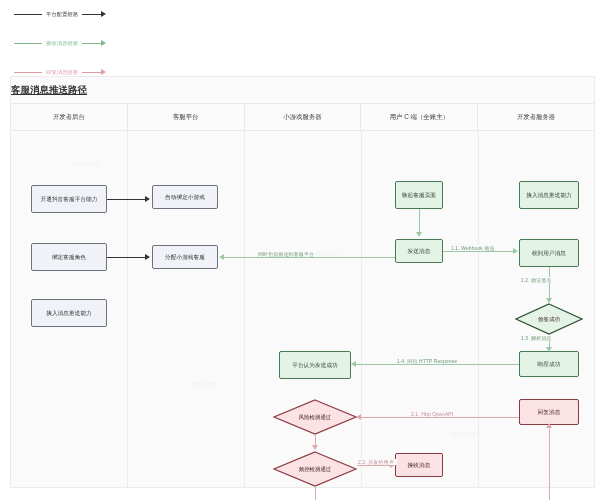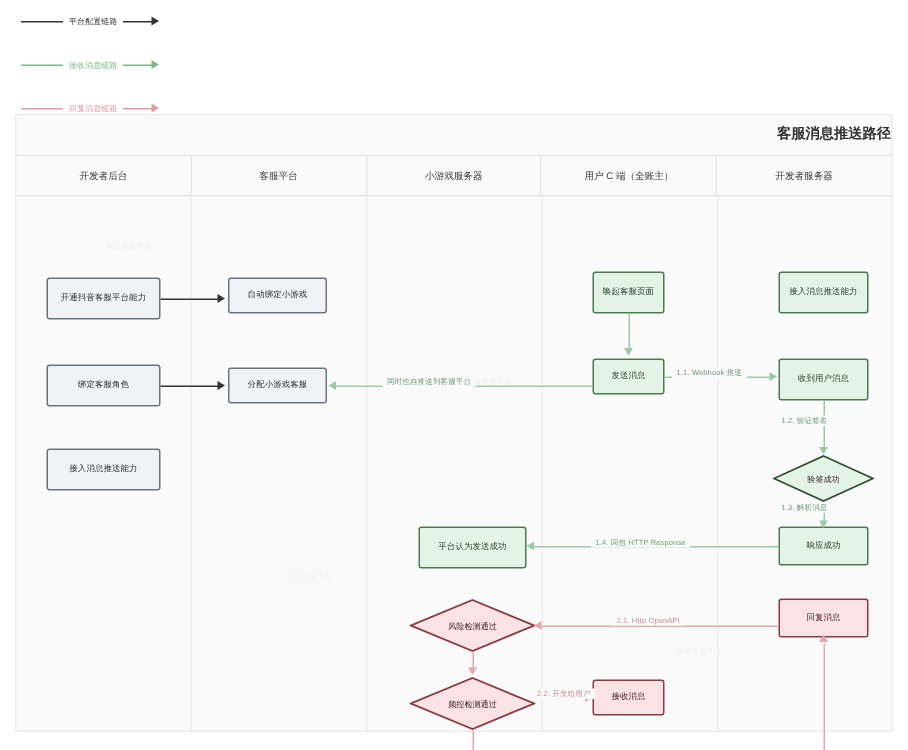--- a/index.html
+++ b/index.html
@@ -18,22 +18,22 @@
   .legend-line{position:relative;width:28px;height:1px;flex:0 0 28px;}
   .legend-text{font-size:5.2px;margin:0 4px;white-space:nowrap;letter-spacing:.2px;}
   .legend-arrowwrap{position:relative;width:26px;height:7px;flex:0 0 26px;}
   .legend-arrowwrap .bar{position:absolute;left:0;top:3px;width:20px;height:1px;}
   .legend-arrowwrap .head{position:absolute;left:19px;top:0px;width:0;height:0;
     border-top:3.5px solid transparent;border-bottom:3.5px solid transparent;}
 
   
   .panel{position:absolute;left:10px;top:76px;width:585px;height:412px;
     background:#fafafa;border:1px solid #ebebeb;box-sizing:border-box;}
-  .panel-title{height:26px;line-height:26px;text-align:right;font-size:9.5px;
-    font-weight:bold;color:#333;border-bottom:1px solid #e8e8e8;background:#fafafa;}
+  .panel-title{height:26px;line-height:26px;text-align:left;font-size:9.5px;
+    font-weight:bold;color:#333;border-bottom:1px solid #e8e8e8;background:#fafafa;text-decoration:underline;}
   .header-row{display:flex;height:26px;border-bottom:1px solid #e8e8e8;}
   .header-cell{flex:1;display:flex;align-items:center;justify-content:center;
     font-size:6.4px;color:#3a3a3a;border-right:1px solid #e8e8e8;box-sizing:border-box;}
   .header-cell:last-child{border-right:none;}
 
   .canvas{position:relative;height:358px;}
   .lane-sep{position:absolute;top:0;bottom:0;width:1px;background:#ececec;}
 
   
   .node{position:absolute;box-sizing:border-box;display:flex;align-items:center;

